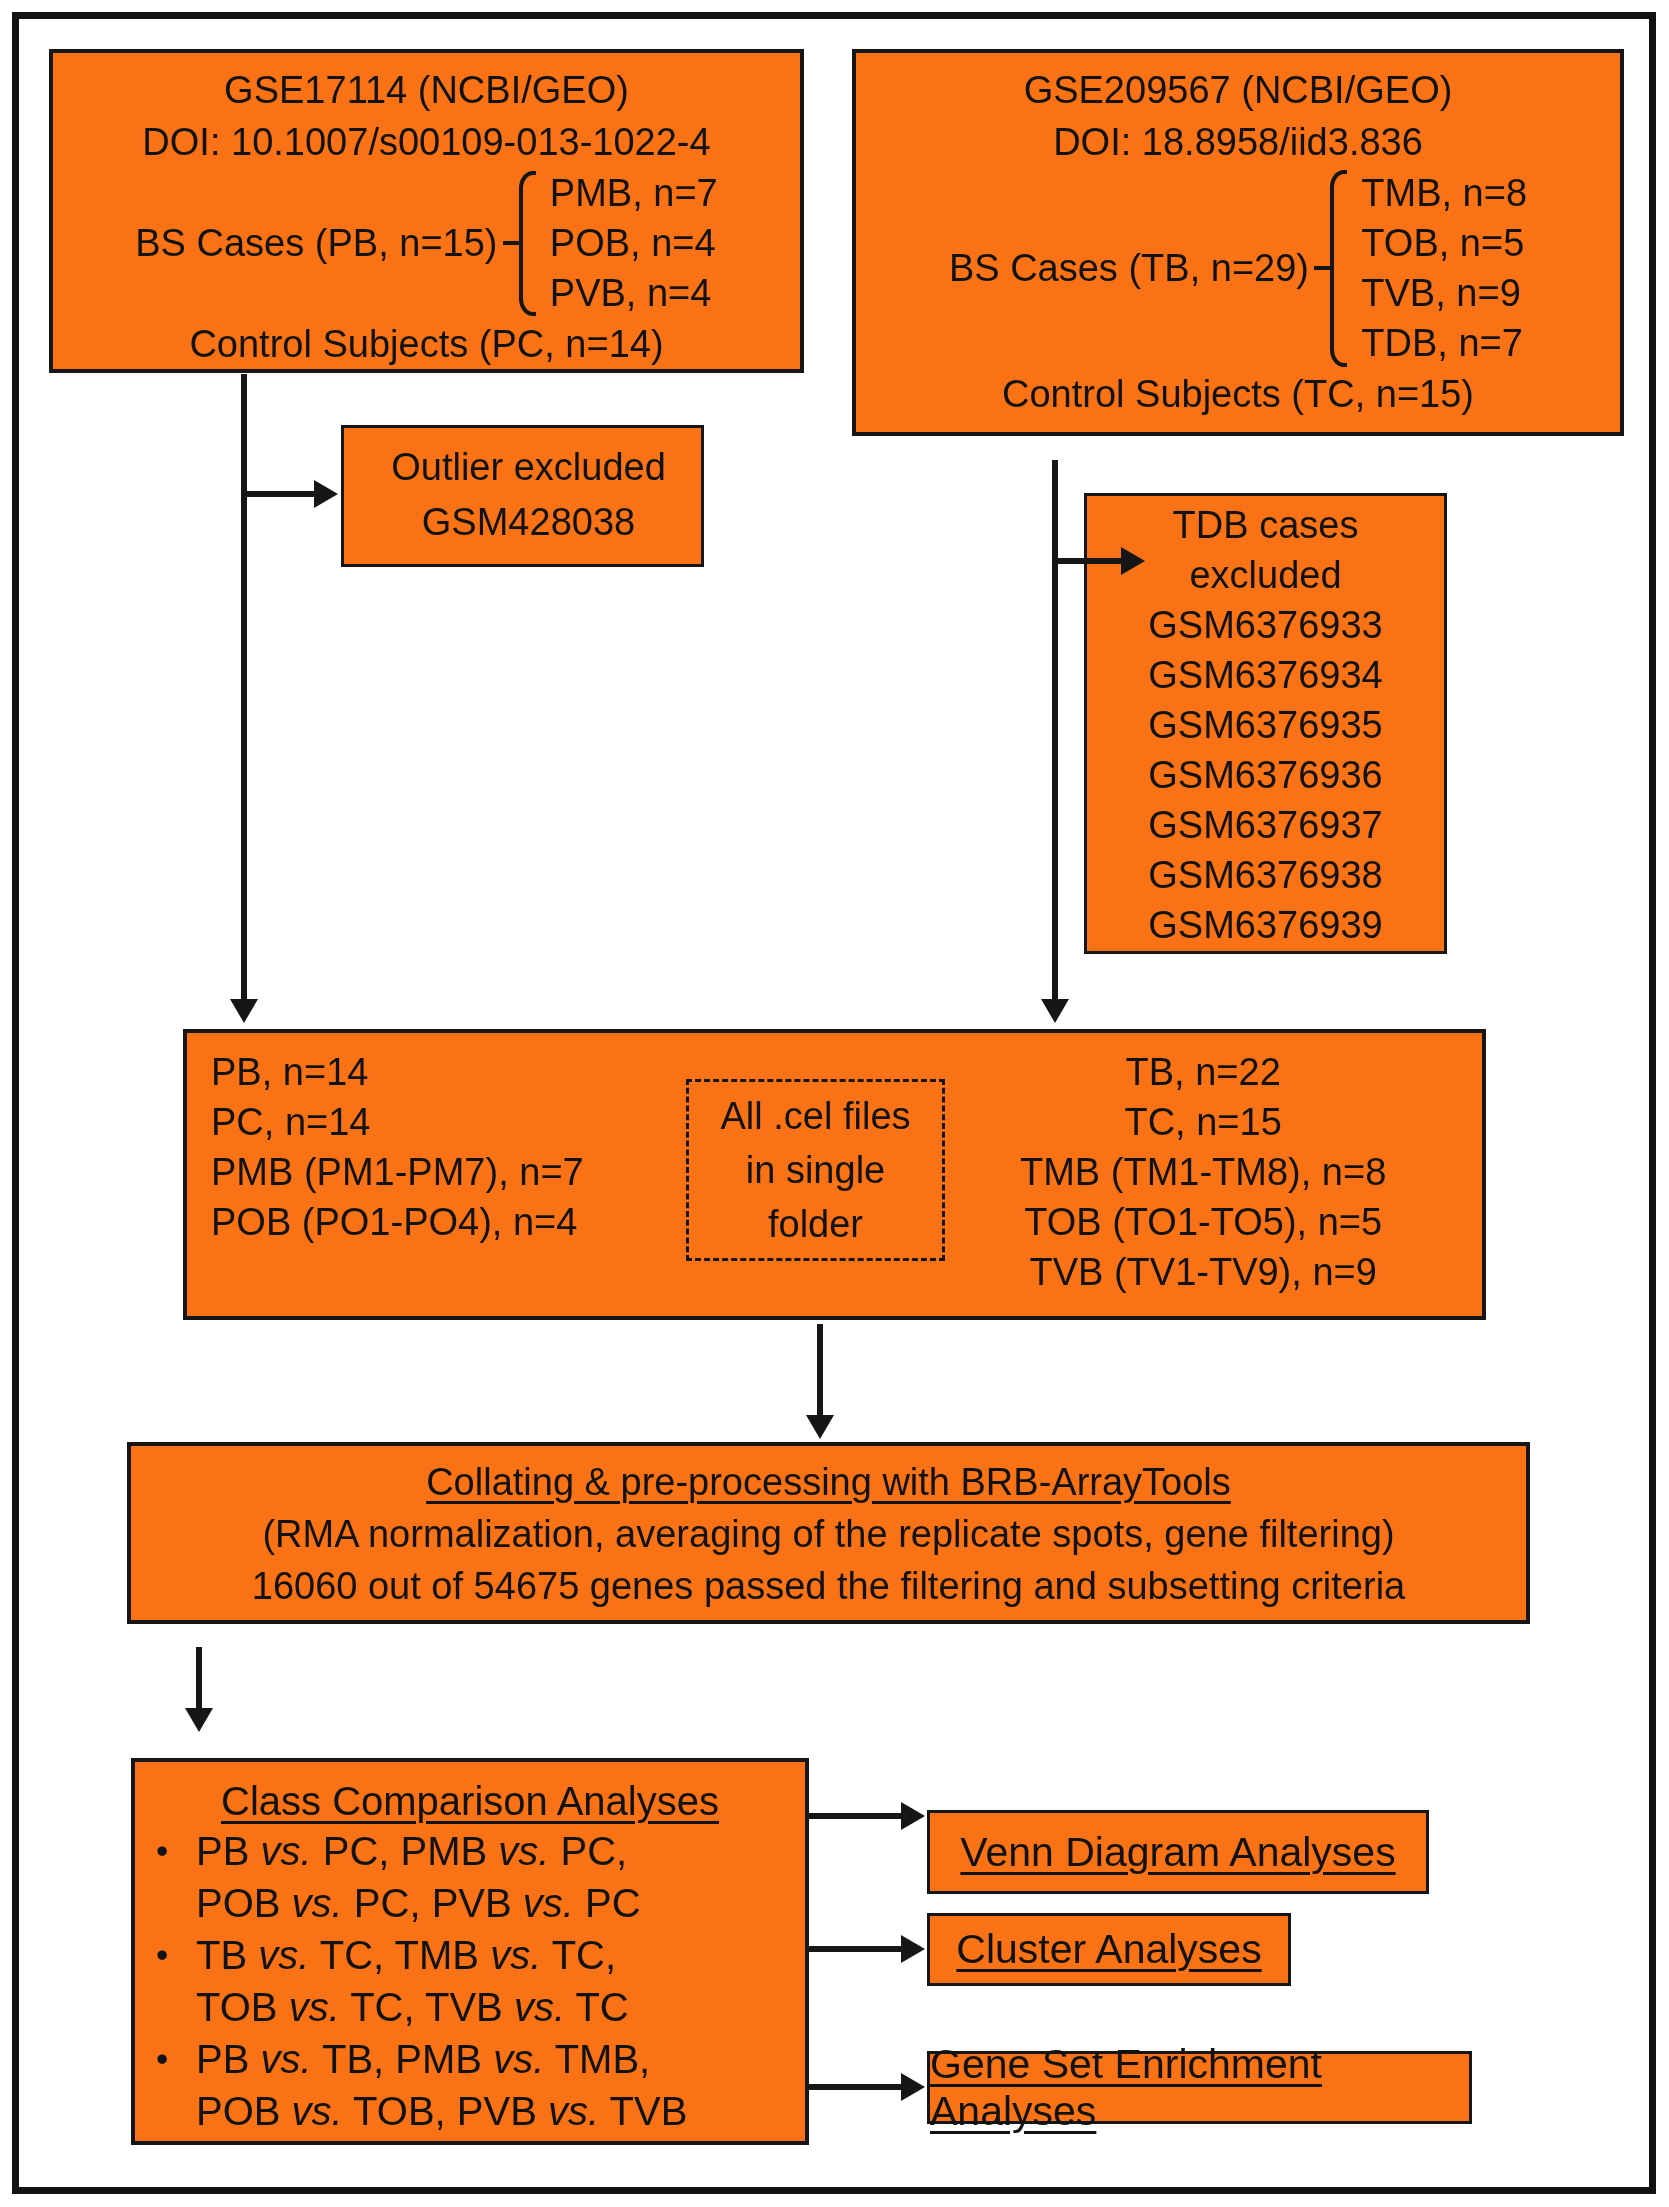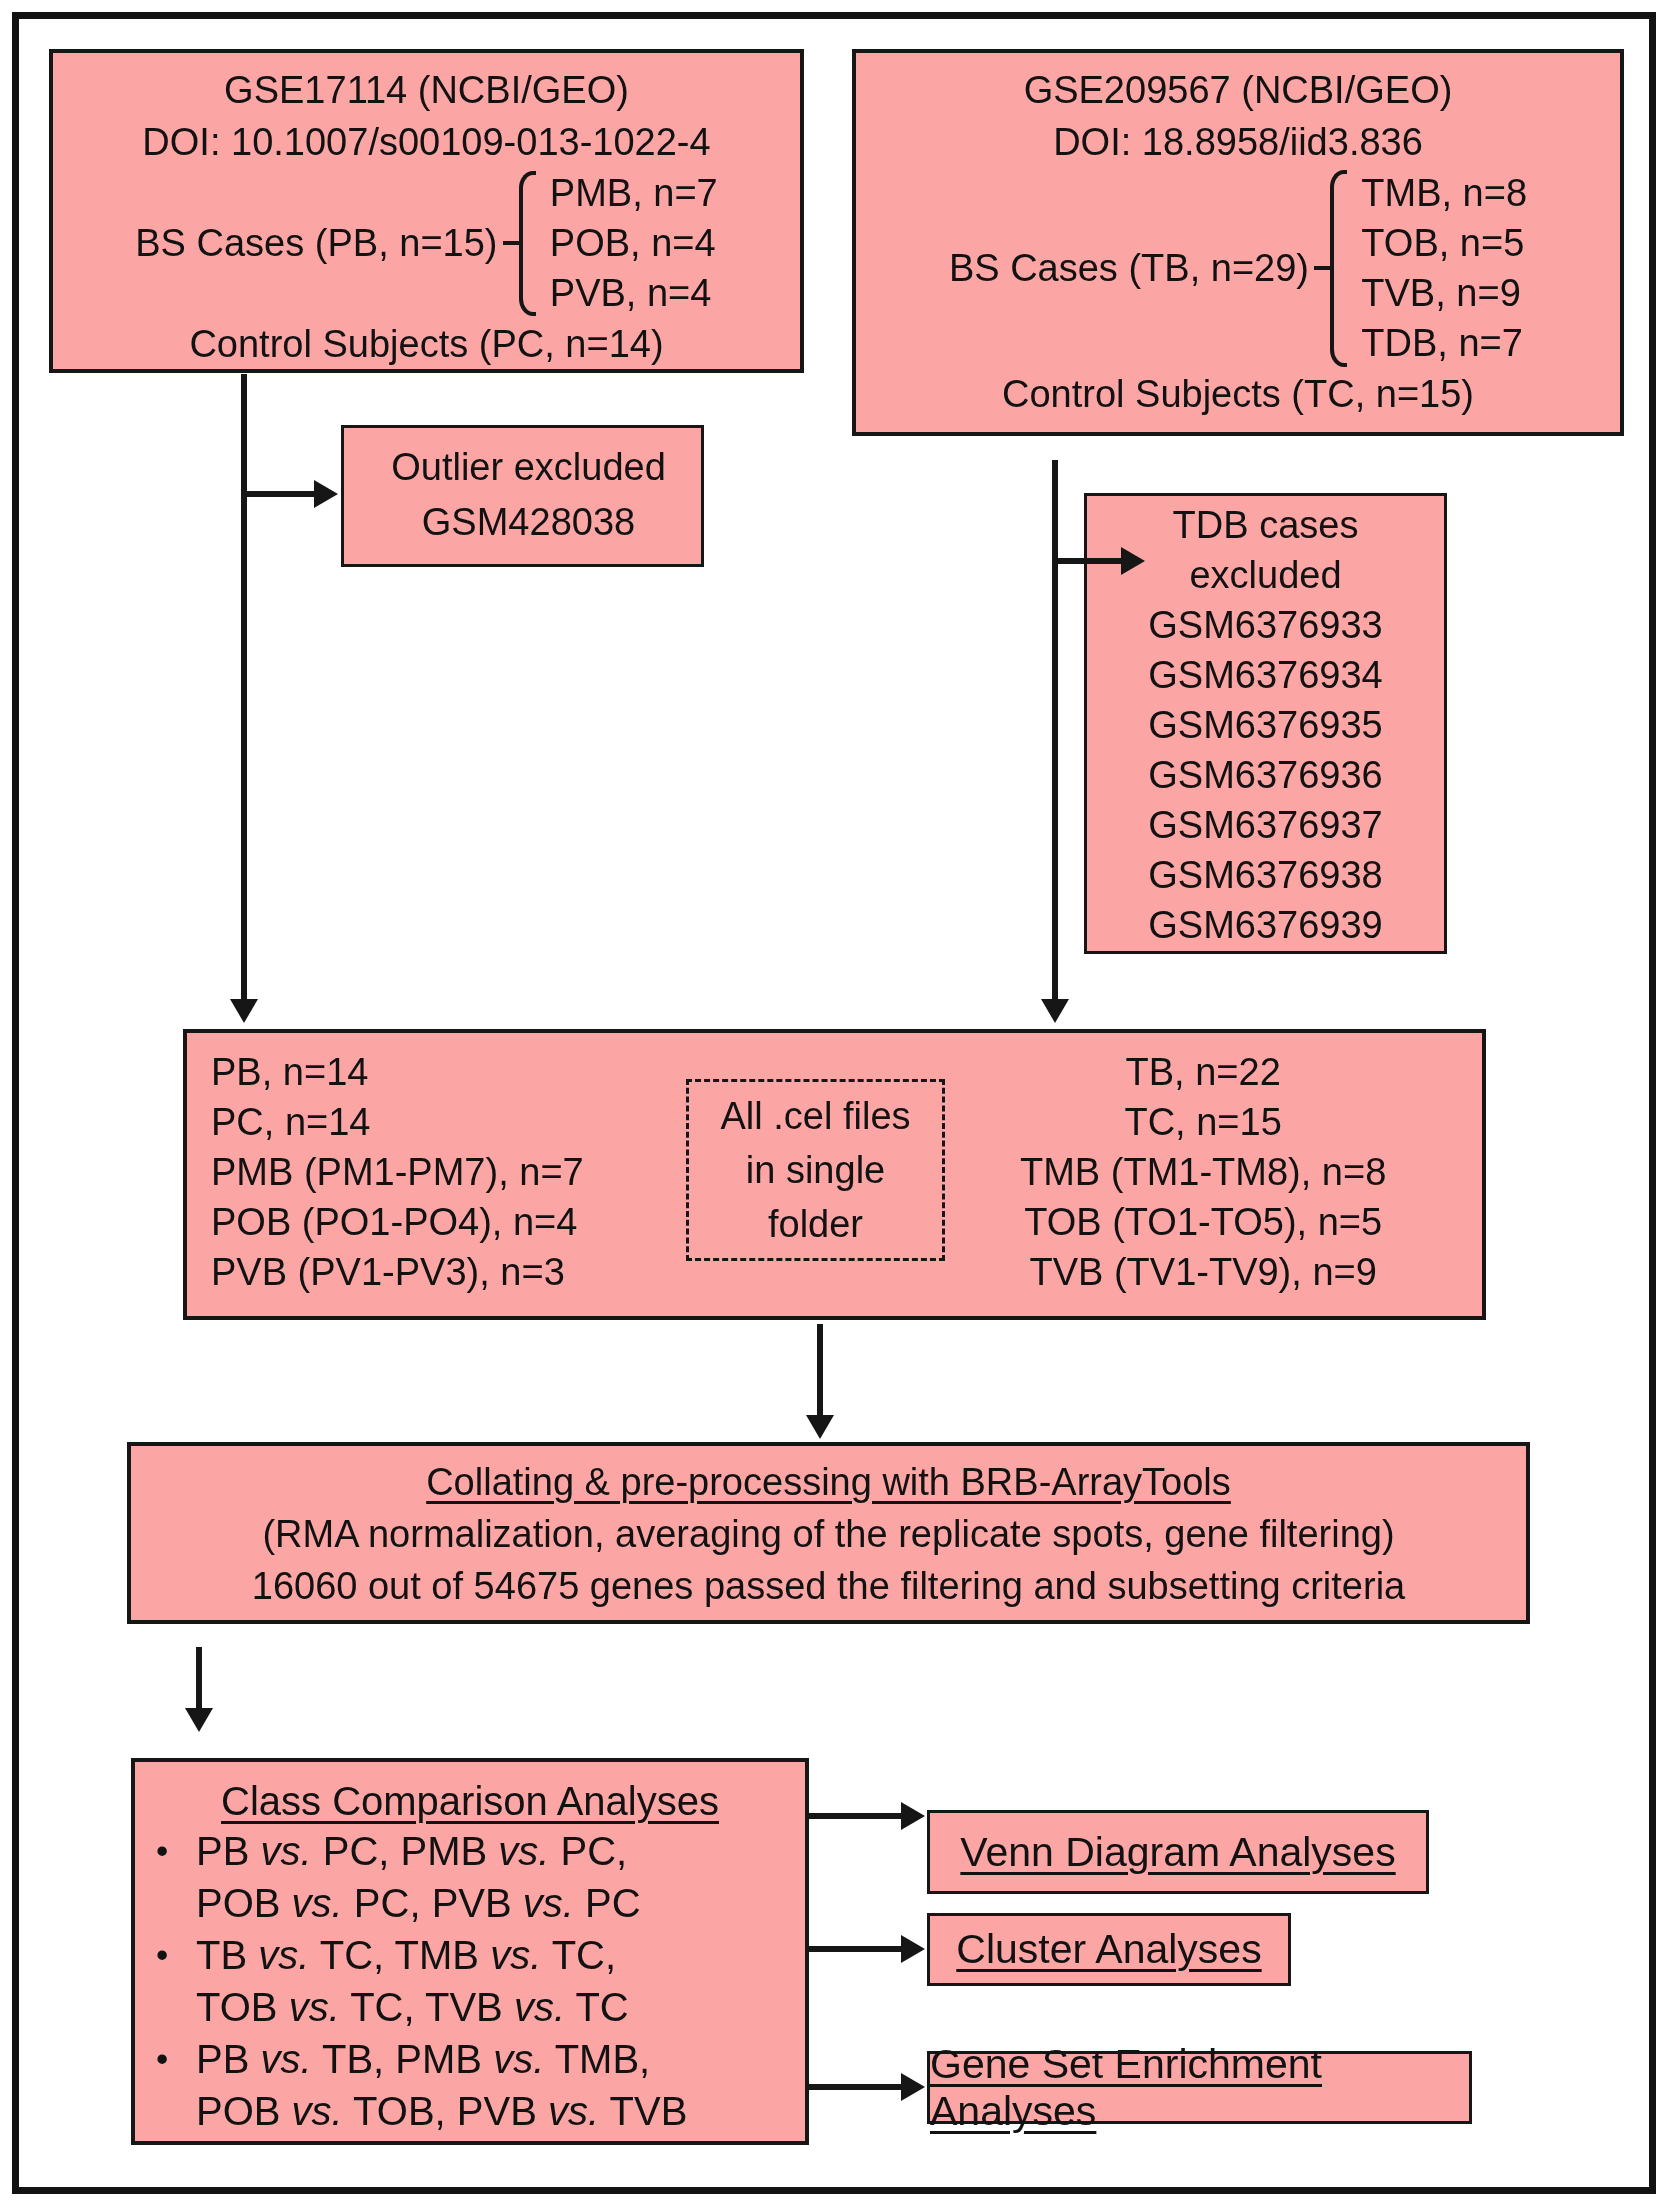--- a/index.html
+++ b/index.html
@@ -4,21 +4,21 @@
 <style>
   html,body { margin:0; padding:0; background:#ffffff; }
   .canvas {
     position:relative; width:1670px; height:2208px; background:#ffffff;
     font-family:"Liberation Sans","DejaVu Sans",sans-serif; color:#121212;
     overflow:hidden;
   }
   #outer { position:absolute; left:12px; top:12px; width:1644px; height:2182px;
            border:7px solid #121212; box-sizing:border-box; }
 
-  .node { position:absolute; box-sizing:border-box; background:#fca5a5; border:4.3px solid #161616; }
+  .node { position:absolute; box-sizing:border-box; background:#f97316; border:4.3px solid #161616; }
   .thin { border-width:3.5px; }
   .c  { text-align:center; }
   .u  { text-decoration:underline; text-decoration-thickness:2.6px; text-underline-offset:6px; }
 
   
   #boxTL { left:49px;  top:49px; width:755px; height:324px; font-size:38px; line-height:52px; padding-top:11.2px; }
   #boxTR { left:852px; top:49px; width:772px; height:387px; font-size:38px; line-height:52px; padding-top:11.2px; }
   .cases { display:flex; align-items:center; justify-content:center; }
   .cases .lbl { white-space:nowrap; }
   .items { display:inline-block; text-align:left; line-height:50px; }
@@ -131,21 +131,20 @@
     <div class="c">GSM6376938</div>
     <div class="c">GSM6376939</div>
   </section>
 
   <section class="node" id="boxPooled">
     <div class="list" id="listLeft">
       <div>PB, n=14</div>
       <div>PC, n=14</div>
       <div>PMB (PM1-PM7), n=7</div>
       <div>POB (PO1-PO4), n=4</div>
-      <div>PVB (PV1-PV3), n=3</div>
     </div>
     <div id="boxCel">
       <div class="c">All .cel files</div>
       <div class="c">in single</div>
       <div class="c">folder</div>
     </div>
     <div class="list" id="listRight">
       <div>TB, n=22</div>
       <div>TC, n=15</div>
       <div>TMB (TM1-TM8), n=8</div>

